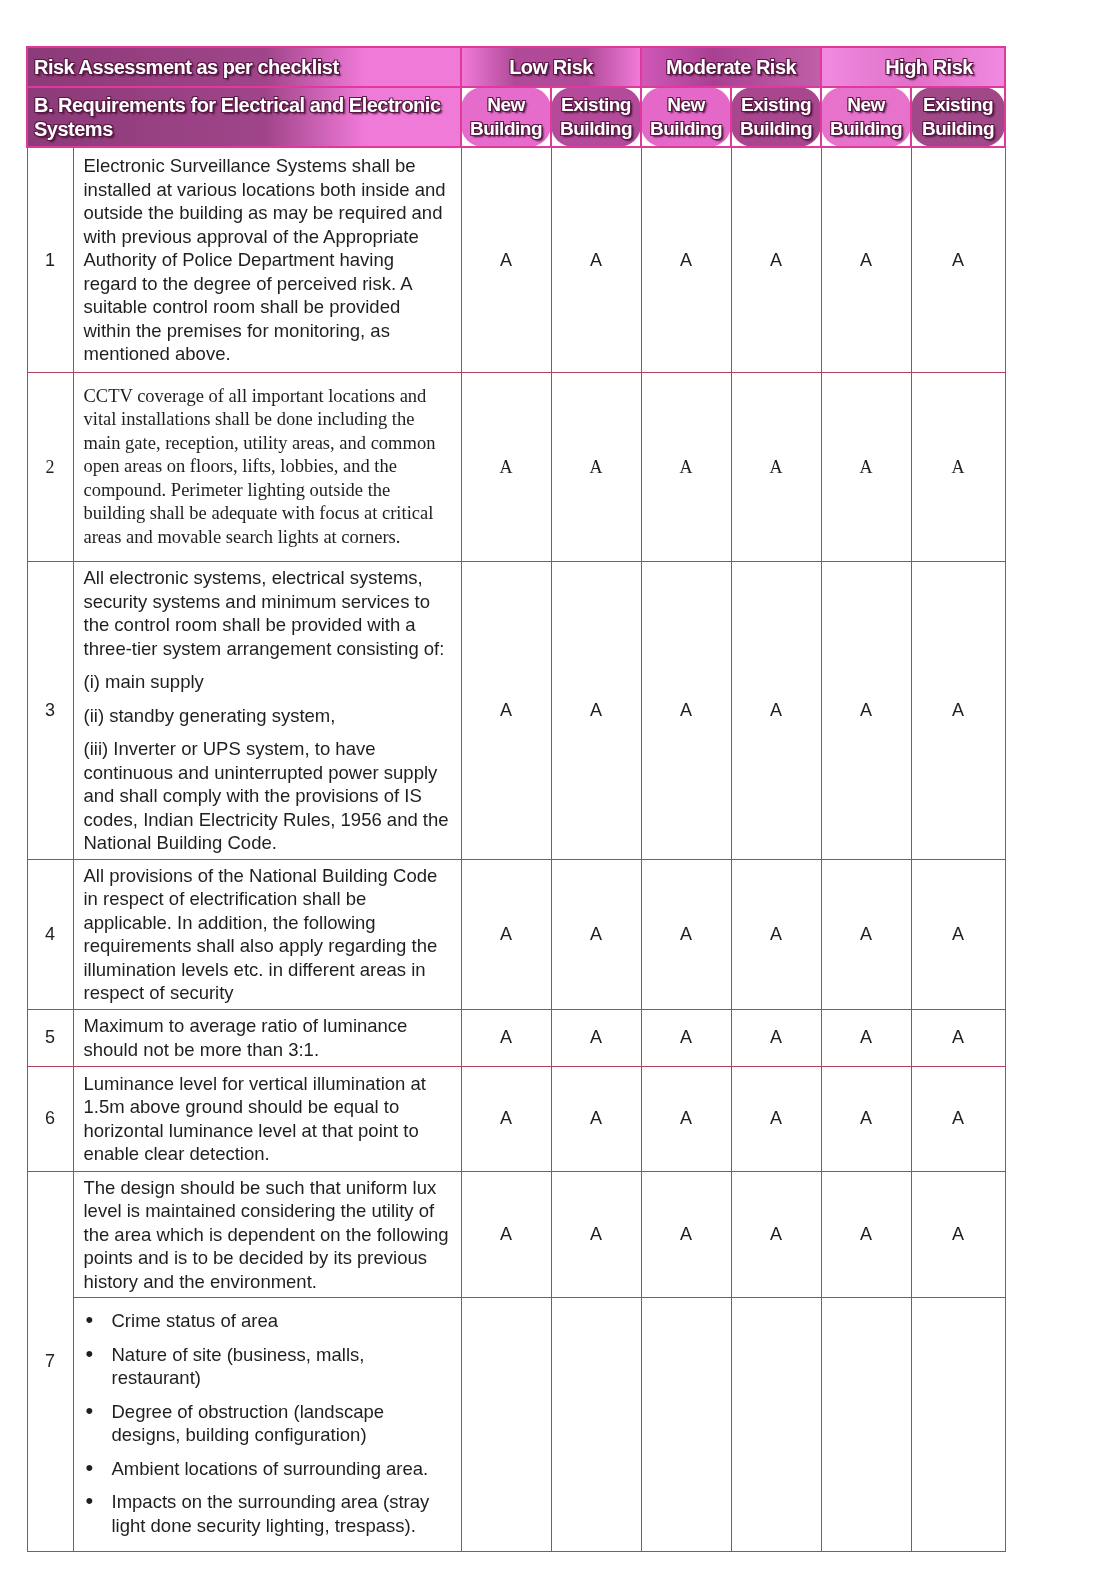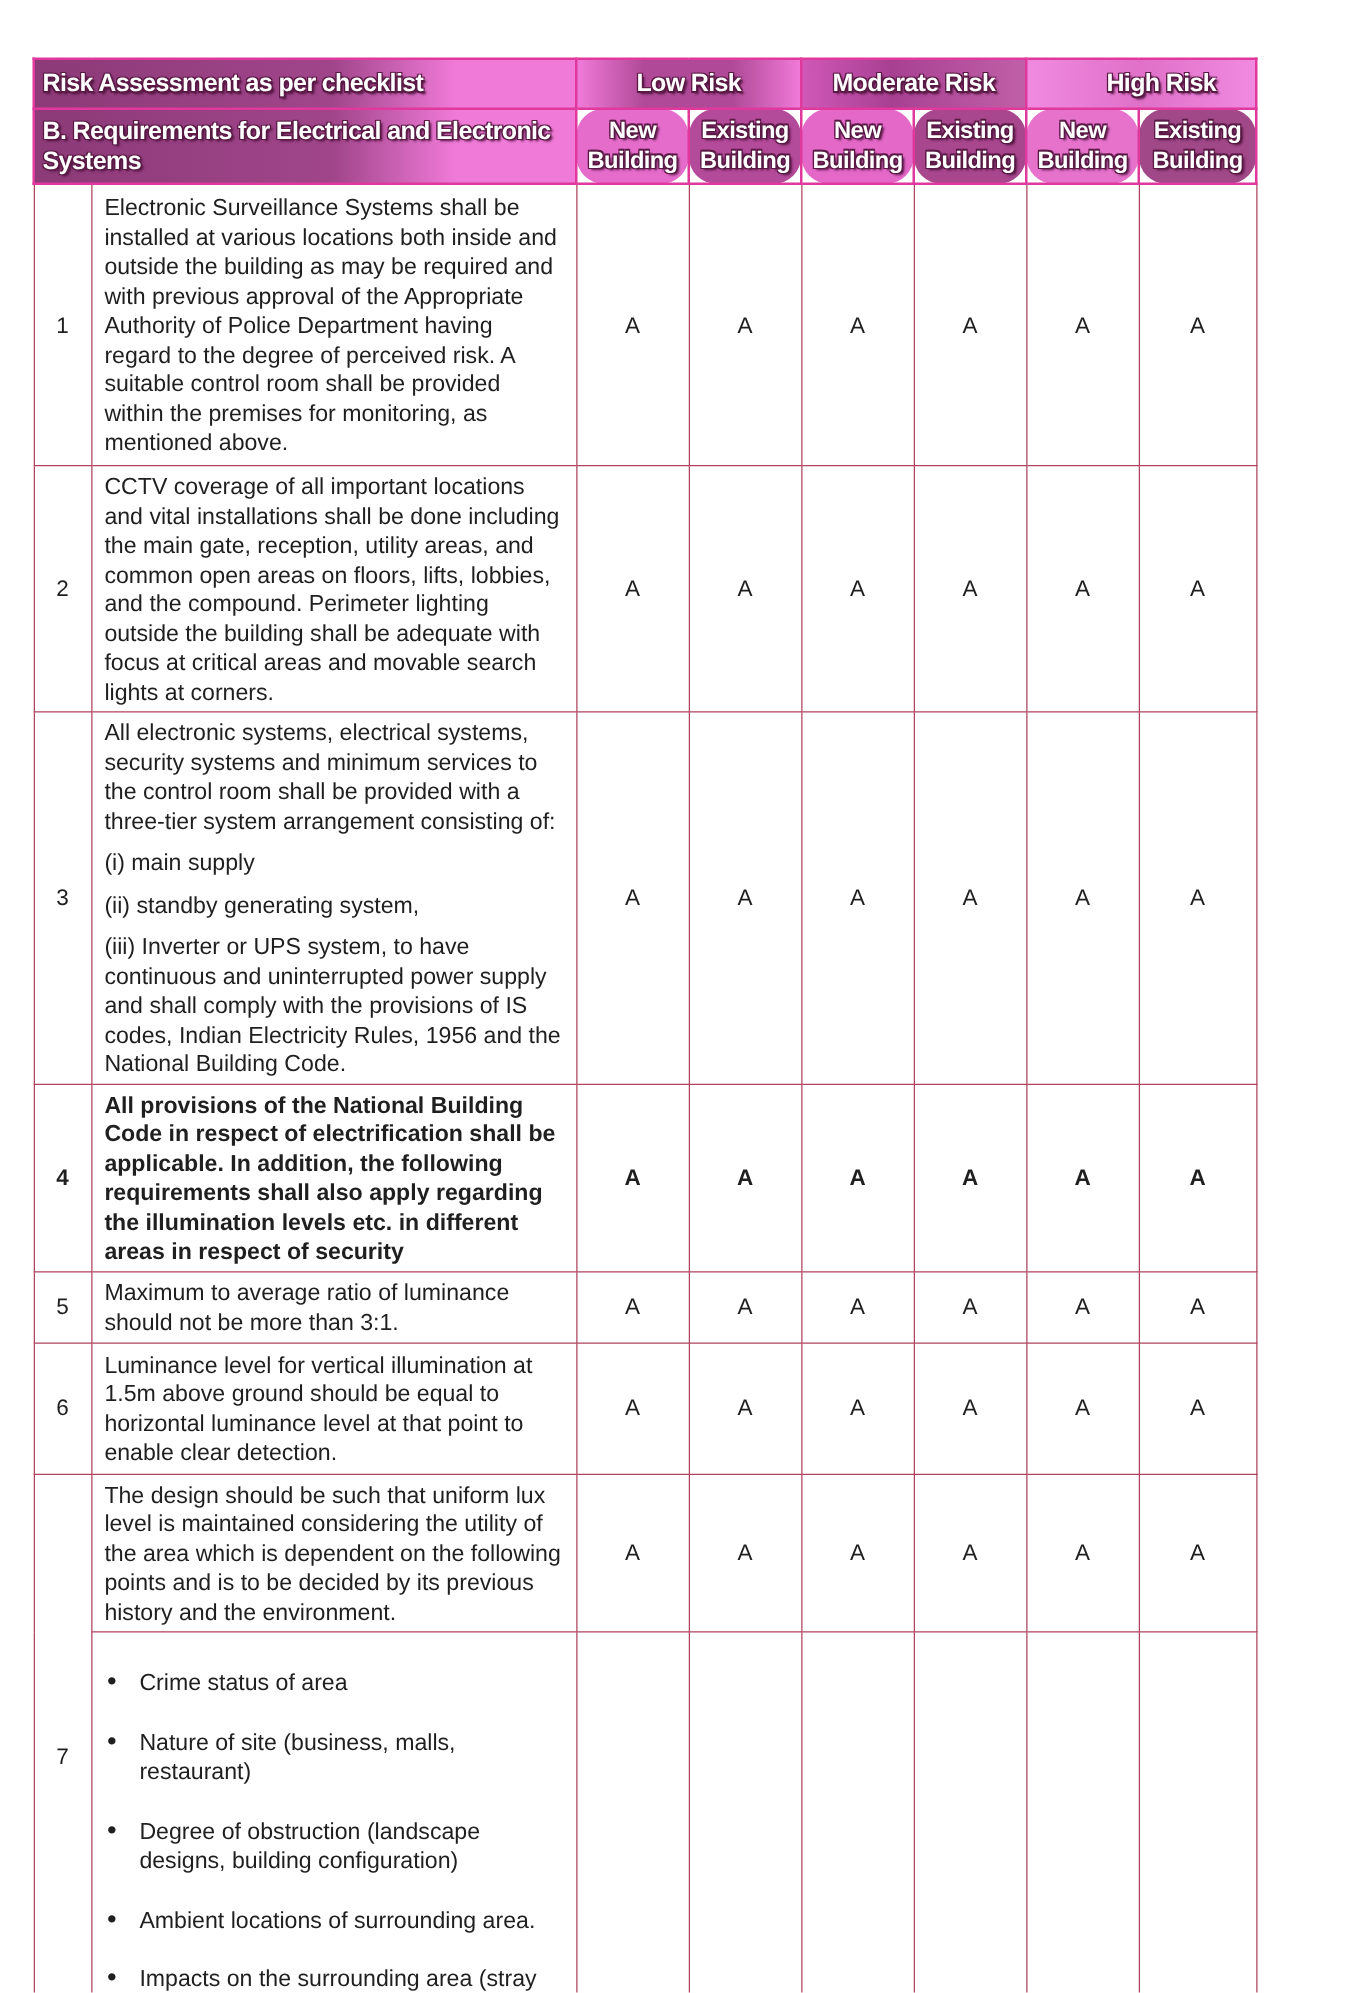--- a/index.html
+++ b/index.html
@@ -26,26 +26,26 @@
   .hdr th.s4 { background: #a8468e; }
   .hdr th.s5 { background: #e672cc; }
   .hdr th.s6 { background: #a04888; }
   
   .num { text-align: center; font-size: 18px; width: 42px; }
   .desc { font-size: 18.5px; line-height: 23.5px; padding: 4px 8px 4px 10px; }
   .desc p { margin: 0 0 10px 0; }
   .desc p:last-child { margin-bottom: 0; }
   .val { text-align: center; font-size: 18px; }
   .bullets { list-style: none; margin: 0; padding: 0; }
-  .bullets li { position: relative; padding-left: 28px; margin: 24px 0 10px 0; }
+  .bullets li { position: relative; padding-left: 28px; margin: 7px 0 10px 0; }
   .bullets li::before { content: "\2022"; position: absolute; left: 2px; top: -1px; font-size: 22px; }
   .r-1 td { height: 216px; margin-top: 32px; }
-  .r-2 td { height: 180px; }
+  .r-2 td { height: 180px; font-family: Liberation Serif, serif; }
   .r-3 td { height: 284px; }
-  .r-4 td { height: 136px; font-weight: bold; }
+  .r-4 td { height: 136px; }
   .r-5 td { height: 48px; }
   .r-6 td { height: 96px; }
   .r-7a td.desc, .r-7a td.val { height: 112px; }
   .r-7b td.desc { height: 236px; }
 </style>
 </head>
 <body>
 
 <div class="page">
   <table>

